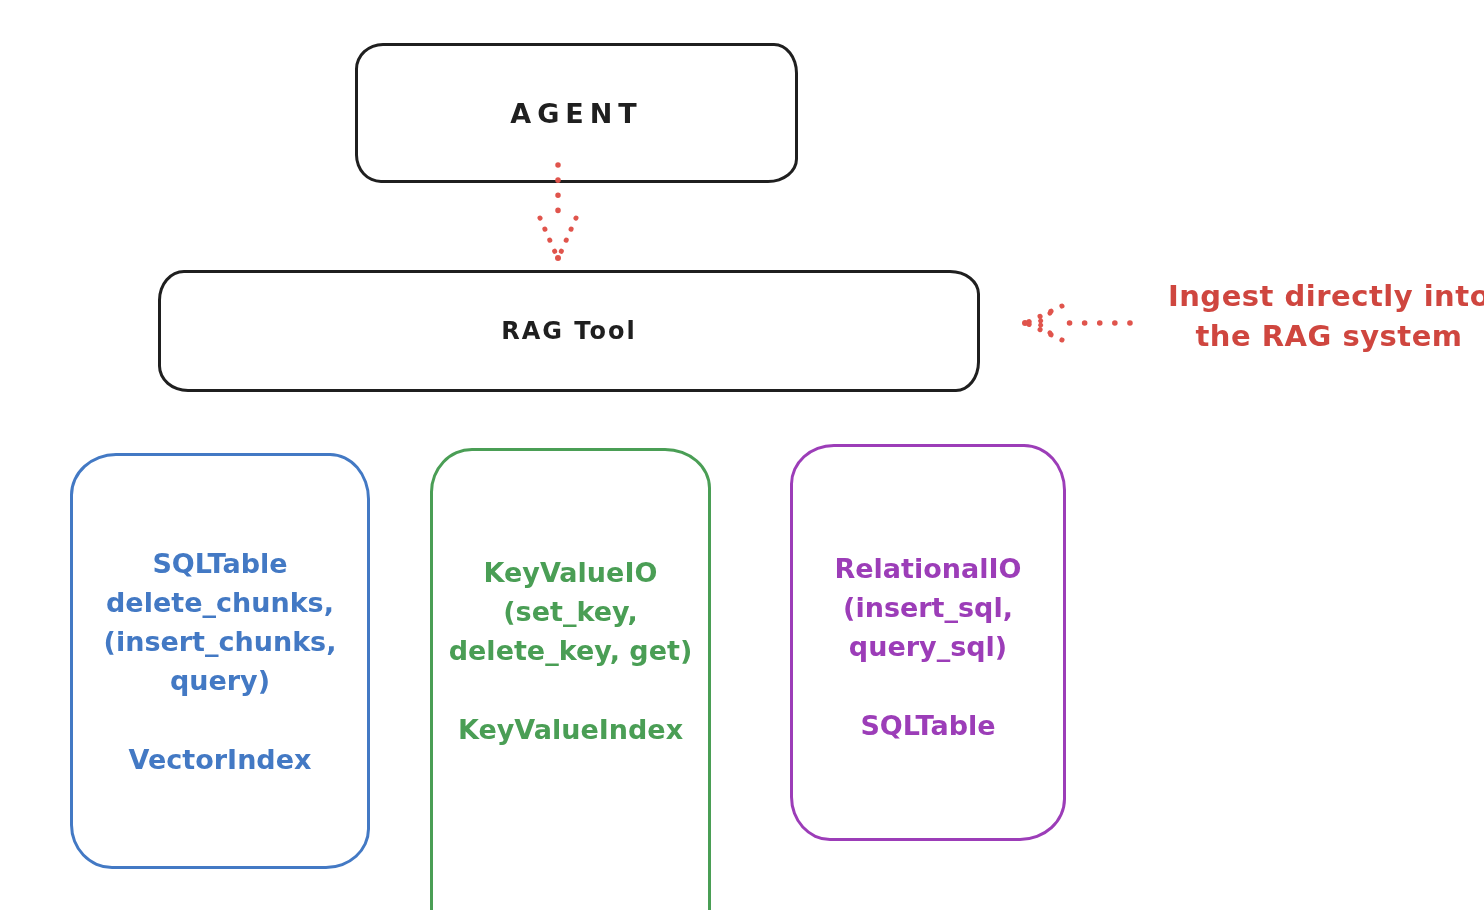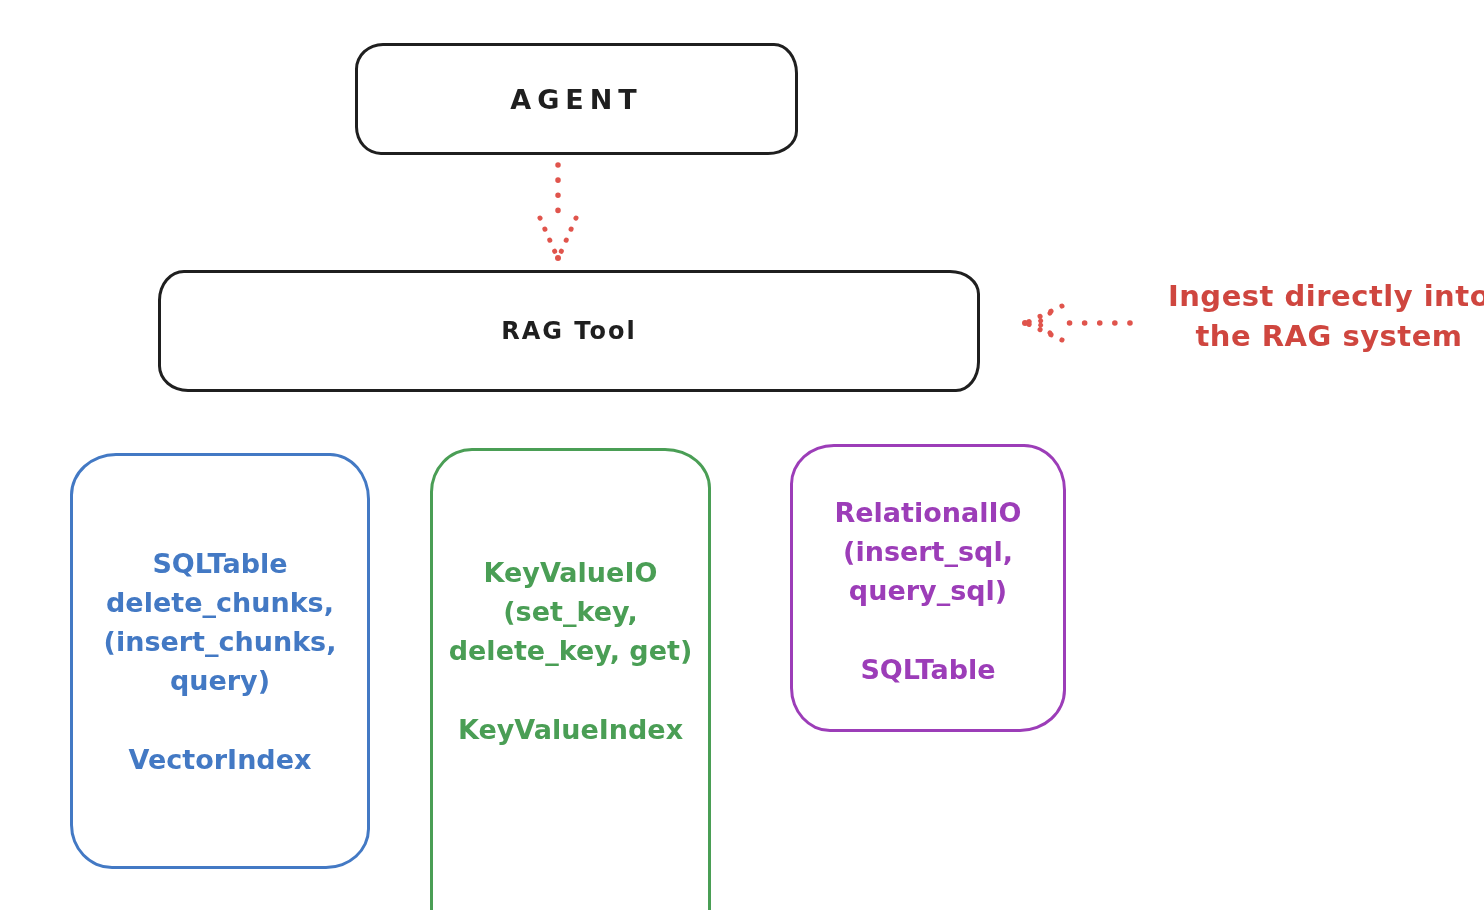--- a/index.html
+++ b/index.html
@@ -20,21 +20,21 @@
     position: absolute;
     background: #ffffff;
     border: 3.5px solid var(--ink, #1f1f1f);
     display: flex;
     align-items: center;
     justify-content: center;
     box-sizing: border-box;
   }
   .agent-node {
     left: 355px; top: 43px;
-    width: 443px; height: 112px;
+    width: 443px; height: 140px;
     border-radius: 28px 24px 30px 26px / 26px 30px 24px 28px;
   }
   .agent-label {
     font-size: 27px;
     font-weight: 700;
     letter-spacing: 6px;
     color: var(--ink, #1f1f1f);
   }
   .rag-node {
     left: 158px; top: 270px;
@@ -98,25 +98,25 @@
   .store.keyvalue {
     left: 430px; top: 448px;
     width: 281px; height: 526px;
     border-color: var(--keyvalue-green, #4a9e55);
     color: var(--keyvalue-green, #4a9e55);
     border-radius: 42px 46px 40px 44px / 44px 40px 46px 42px;
     padding-top: 102px;
   }
   .store.relational {
     left: 790px; top: 444px;
-    width: 276px; height: 288px;
+    width: 276px; height: 397px;
     border-color: var(--relational-purple, #9c3db8);
     color: var(--relational-purple, #9c3db8);
     border-radius: 44px 42px 46px 40px / 40px 46px 42px 44px;
-    padding-top: 46px;
+    padding-top: 102px;
     text-align: center;
   }
   .store .line {
     font-size: 27px;
     font-weight: 600;
     line-height: 39px;
     white-space: nowrap;
   }
   .store .index-line {
     margin-top: 40px;

